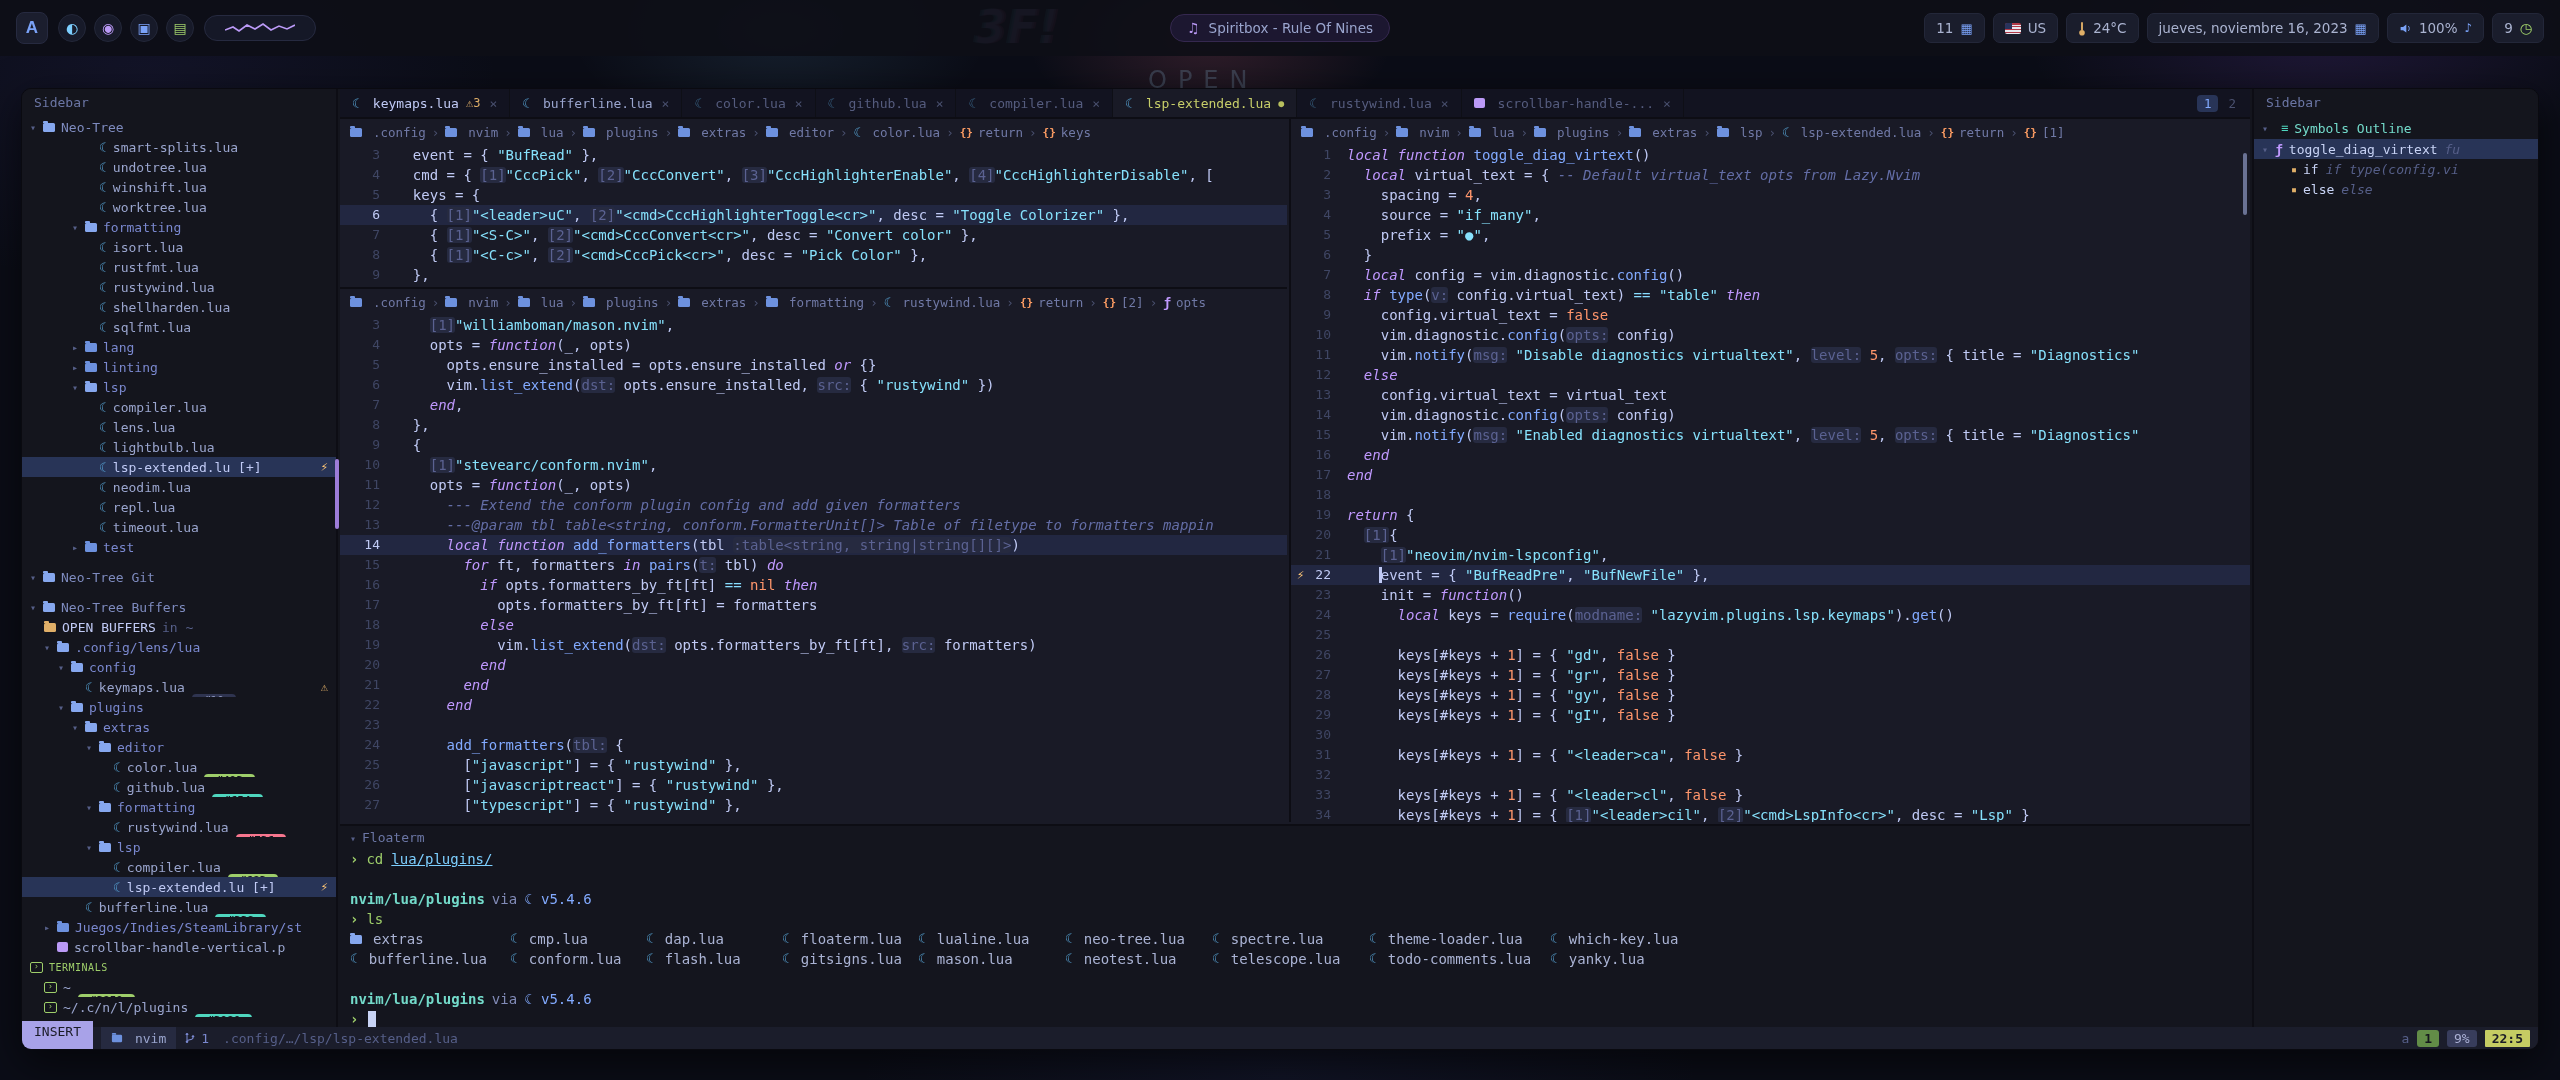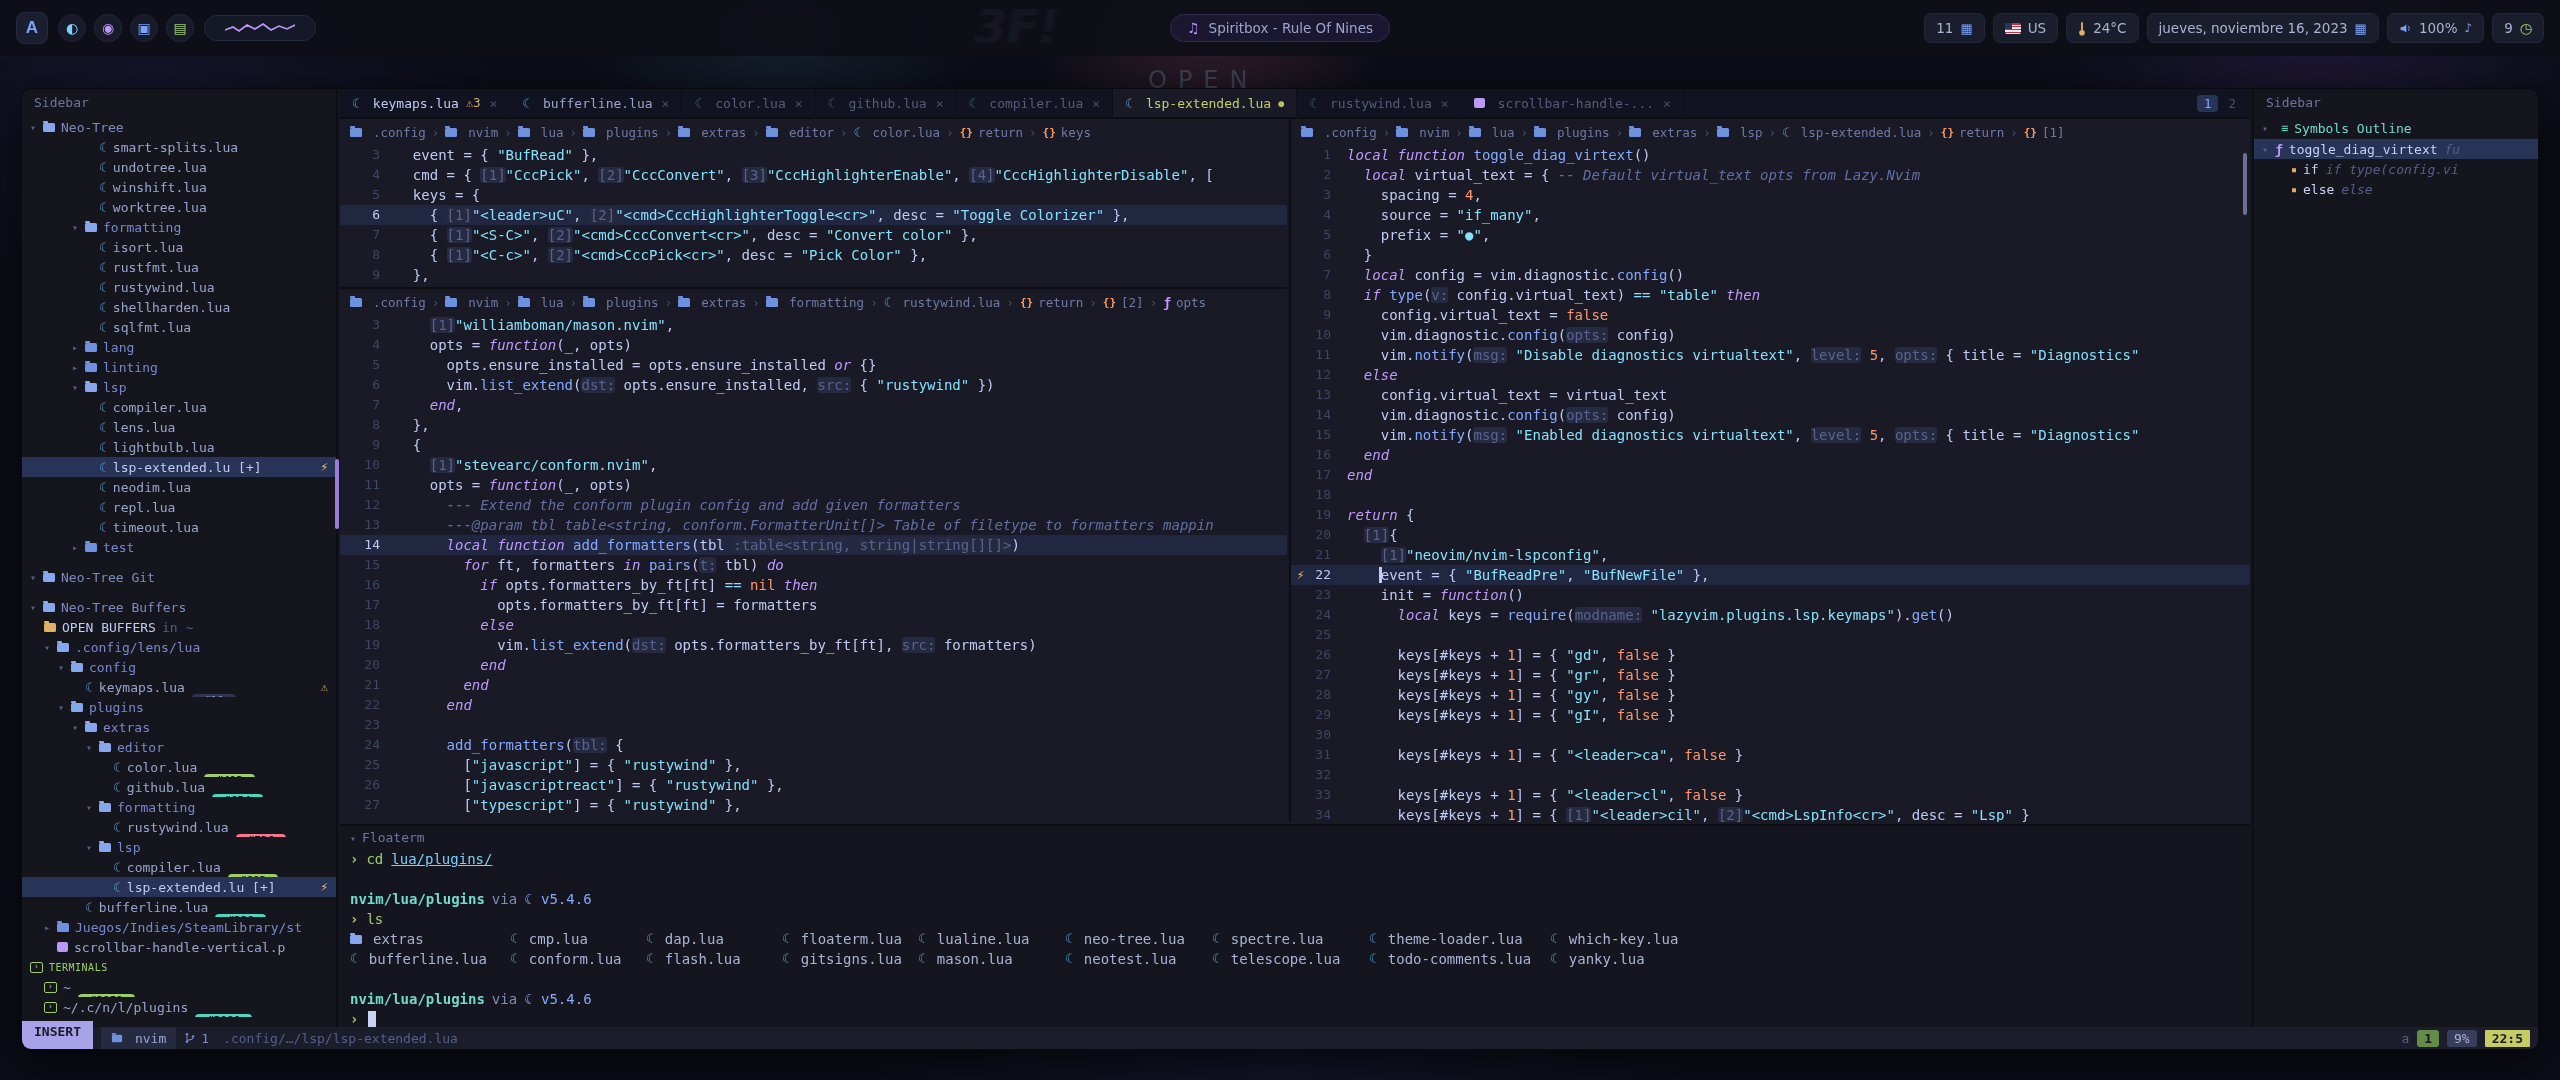--- a/index.html
+++ b/index.html
@@ -139,21 +139,21 @@
   
   .so-hdr { height:22px; display:flex; align-items:center; padding-left:8px; font-size:13px; color:#73daca; gap:6px;}
   .so-icon { color:#4fd6be; font-size:12px; }
   .srow { height:20px; display:flex; align-items:center; padding:0 8px; font-size:13px; white-space:nowrap; overflow:hidden; cursor:pointer;}
   .srow.sel { background:#283457; }
   .sname { color:#c8d3f5; margin-left:6px; }
   .shint { color:#565f89; font-style:italic; margin-left:7px; }
   
   .statusline { position:absolute; left:0; right:0; bottom:0; height:22px; background:#1b1d2b;
     display:flex; align-items:center; font-size:13px; gap:8px; }
-  .sl-mode { background:#a8a2e8; color:#1a1b26; font-weight:bold; padding:0 12px; height:34px; line-height:22px; }
+  .sl-mode { background:#a8a2e8; color:#1a1b26; font-weight:normal; padding:0 12px; height:34px; line-height:22px; }
   .sl-seg { background:#262a40; color:#9aa5ce; height:22px; display:flex; align-items:center; padding:0 10px; gap:6px; }
   .sl-branch { color:#7a88cf; display:flex; align-items:center; gap:5px; }
   .sl-path { color:#565f89; margin-left:6px; }
   .sl-right { margin-left:auto; display:flex; align-items:center; gap:8px; padding-right:8px; }
   .sl-lang { color:#565f89; }
   .sl-tab { background:#628c47; color:#14151d; font-weight:bold; border-radius:3px; padding:0 7px; line-height:17px;}
   .sl-pct { background:#383d5c; color:#aab0d4; border-radius:3px; padding:0 7px; line-height:17px;}
   .sl-pos { background:#c5cc63; color:#1a1b26; font-weight:bold; border-radius:1px; padding:0 7px; line-height:17px;}
 </style>
 </head>

